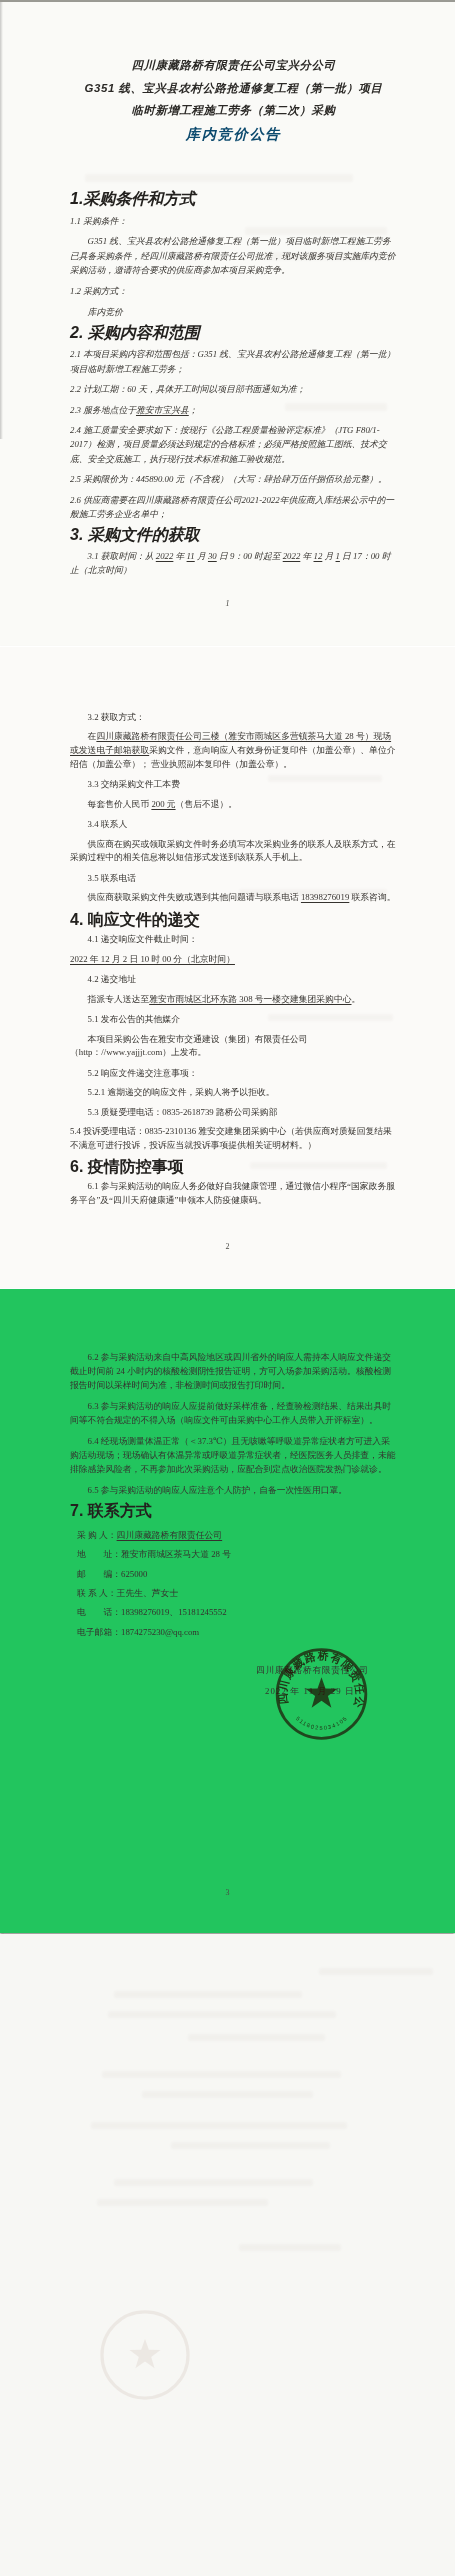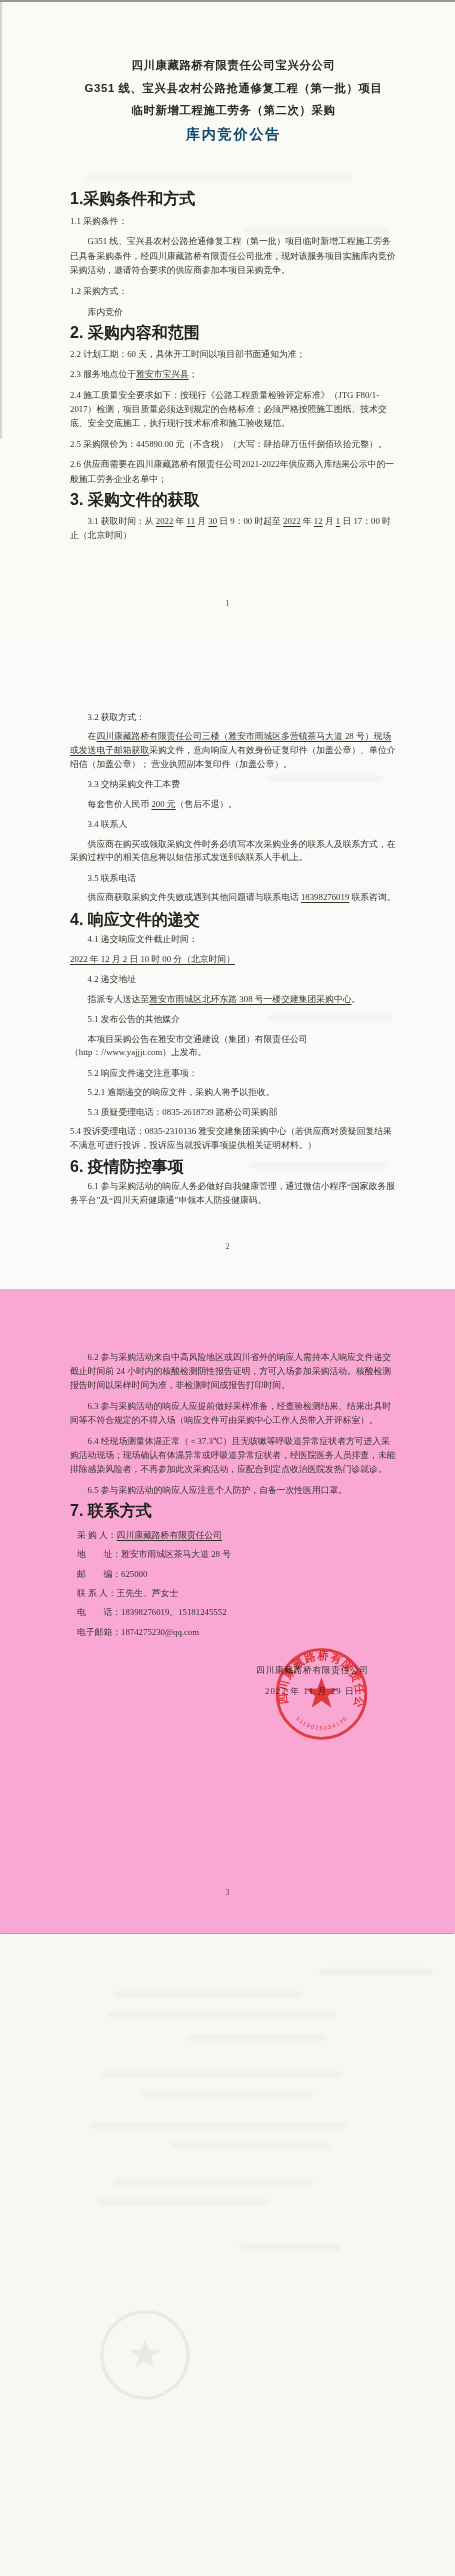--- a/index.html
+++ b/index.html
@@ -1,24 +1,24 @@
 <!DOCTYPE html>
 <html style="font-size:9px"><head>
 <meta charset="utf-8">
 <style>
   html,body{margin:0;padding:0;}
   body{width:455px;background:#e9e9e6;font-family:"Liberation Serif","DejaVu Serif",serif;}
   .canvas{position:relative;width:455px;height:2576px;overflow:hidden;background:#dcdcd8;}
   .topline{position:absolute;left:0;top:0;width:100%;height:1.7px;background:#9a9a94;}
   .page{position:absolute;left:0;width:455px;box-shadow:0 1.7px 1.7px -0.6px rgba(60,55,50,.55);}
-  .page1{top:2.3px;height:728px;background:#fafaf7;}
+  .page1{top:2.3px;height:728px;background:#fafaf7;font-style:italic;}
   .page1::before{content:"";position:absolute;left:0;top:0;width:3.4px;height:60%;
     background:linear-gradient(to right,rgba(0,0,0,.20),rgba(0,0,0,0));}
   .page2{top:646px;height:642px;background:#fbfaf8;border-top:1.1px solid #fff;}
-  .page3{top:1288px;height:644px;background:#f9a8d4;border-top:1.1px solid #fdfcff;}
+  .page3{top:1288px;height:644px;background:#22c55e;border-top:1.1px solid #fdfcff;}
   .page4{top:1934px;height:642px;background:#f7f7f4;border-bottom:1.7px solid #8d8d88;box-shadow:none;}
   .flow{position:absolute;left:70px;width:327px;color:#35322e;font-size:8.8px;}
   .p1flow{top:56px;}
   .p1flow p,.p2flow p,.p3flow p{margin:0;line-height:14.2px;}
   .hdr{font-family:"Liberation Sans","DejaVu Sans",sans-serif;font-weight:700;color:#2b2926;
     text-align:center;font-size:11.4px;line-height:16px;letter-spacing:0.6px;}
   .hdr2{margin-top:8px !important;}
   .doc-title{font-family:"Liberation Sans","DejaVu Sans",sans-serif;font-weight:700;color:#0c4a6e;
     text-align:center;font-size:14.2px;line-height:19.4px;letter-spacing:1.7px;margin-top:10.2px !important;}
   .sec{font-family:"Liberation Sans","DejaVu Sans",sans-serif;font-weight:700;font-size:16px;
@@ -63,20 +63,21 @@
       <p class="hdr hdr2">临时新增工程施工劳务（第二次）采购</p>
       <p class="doc-title">库内竞价公告</p>
 
       <p class="sec sec1">1.采购条件和方式</p>
       <p class="mt13">1.1 采购条件：</p>
       <p class="mt11 ind">G351 线、宝兴县农村公路抢通修复工程（第一批）项目临时新增工程施工劳务已具备采购条件，经四川康藏路桥有限责任公司批准，现对该服务项目实施库内竞价采购活动，邀请符合要求的供应商参加本项目采购竞争。</p>
       <p class="mt13">1.2 采购方式：</p>
       <p class="mt11 ind">库内竞价</p>
 
       <p class="sec mt13">2. 采购内容和范围</p>
+      <p class="mt12">2.1 本项目采购内容和范围包括：G351 线、宝兴县农村公路抢通修复工程（第一批）项目临时新增工程施工劳务；</p>
       <p class="mt11">2.2 计划工期：60 天，具体开工时间以项目部书面通知为准；</p>
       <p class="mt11"><span>2.3 服务地点位于</span><span class="u">雅安市宝兴县</span><span>；</span></p>
       <p class="mt11">2.4 施工质量安全要求如下：按现行《公路工程质量检验评定标准》（JTG F80/1-2017）检测，项目质量必须达到规定的合格标准；必须严格按照施工图纸、技术交底、安全交底施工，执行现行技术标准和施工验收规范。</p>
       <p class="mt11">2.5 采购限价为：445890.00 元（不含税）（大写：肆拾肆万伍仟捌佰玖拾元整）。</p>
       <p class="mt11">2.6 供应商需要在四川康藏路桥有限责任公司2021-2022年供应商入库结果公示中的一般施工劳务企业名单中；</p>
 
       <p class="sec mt12">3. 采购文件的获取</p>
       <p class="mt12 ind"><span>3.1 获取时间：从 </span><span class="u">2022</span><span> 年 </span><span class="u">11</span><span> 月 </span><span class="u">30</span><span> 日 9：00 时起至 </span><span class="u">2022</span><span> 年 </span><span class="u">12</span><span> 月 </span><span class="u">1</span><span> 日 17：00 时止（北京时间）</span></p>
     </div>
     <div class="pnum" style="top:597px;">1</div>

